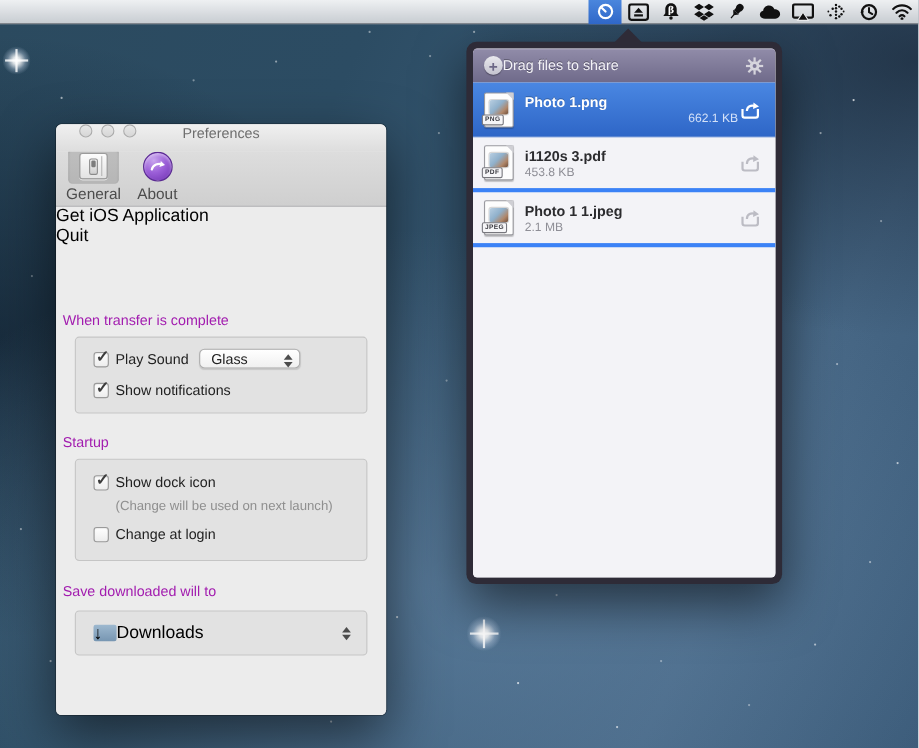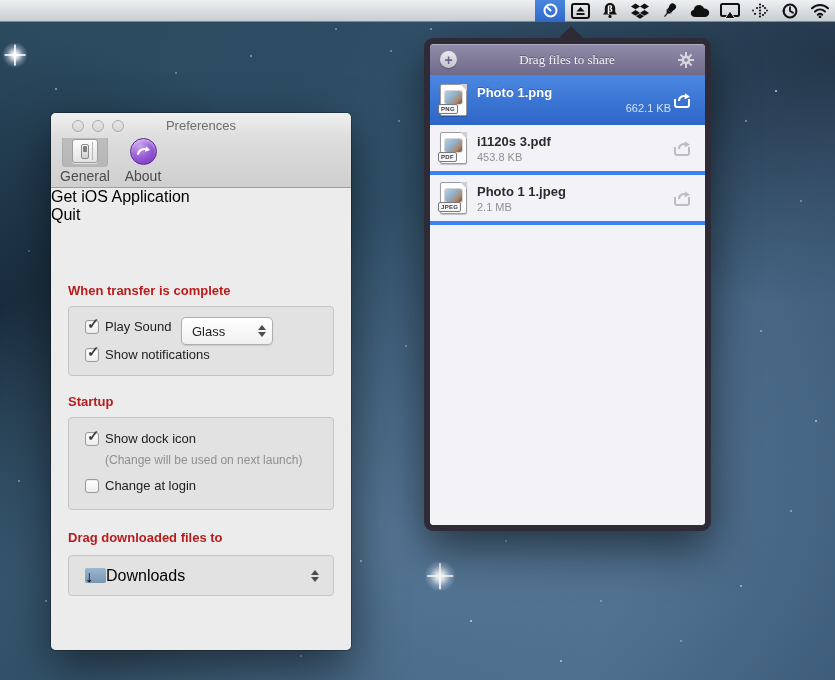--- a/index.html
+++ b/index.html
@@ -47,21 +47,21 @@
   .popover { position:absolute; left:424px; top:38px; width:287px; height:493px;
     background:#2e2b37; border-radius:9px; padding:6px;
     box-shadow:0 18px 45px rgba(0,0,0,.55); z-index:4; }
   .popover .arrow { position:absolute; top:-12px; left:134px; width:0; height:0;
     border:13px solid transparent; border-bottom:13px solid #2e2b37; border-top:none; }
   .pop-inner { width:100%; height:100%; border-radius:4px; overflow:hidden; background:#f3f3f7;
     display:flex; flex-direction:column; }
   .pop-header { height:31px; flex:0 0 31px; display:flex; align-items:center;
     background:linear-gradient(#918ca9, #6f6a8a);
     box-shadow:inset 0 1px 0 rgba(255,255,255,.28); padding:0 10px; }
-  .pop-title { flex:1; text-align:center; color:#f4f3f8; font-size:13px; text-shadow:0 -1px 0 rgba(0,0,0,.35);font-family:Liberation Serif, serif; }
+  .pop-title { flex:1; color:#f4f3f8; font-size:13px; text-shadow:0 -1px 0 rgba(0,0,0,.35); }
   .btn-plus { width:17px; height:17px; border-radius:50%; background:linear-gradient(#e9e9ee,#c4c3cf);
     display:flex; align-items:center; justify-content:center; color:#6d6887; font-size:14px; font-weight:bold; line-height:0;
     box-shadow:0 1px 1px rgba(0,0,0,.3); cursor:default; }
   .btn-gear { width:18px; height:18px; display:flex; align-items:center; justify-content:center; }
 
   .file-list { flex:1; display:flex; flex-direction:column; }
   .file-row { height:50px; flex:0 0 50px; display:flex; align-items:center; padding:0 12px 0 10px;
     background:#f3f3f7; border-bottom:4px solid #3b82f6; }
   .file-row.selected { background:linear-gradient(#4a87e2, #2e66c7); border-bottom:1px solid #2e66c7; }
   .file-row .texts { flex:1; margin-left:10px; overflow:hidden; }
@@ -80,21 +80,21 @@
     font-size:6px; font-weight:bold; color:#3a3a40; padding:1px 2px; letter-spacing:.3px; }
   .share-btn { width:22px; height:20px; flex:0 0 22px; display:flex; align-items:center; justify-content:center; }
   .pop-empty { flex:1; background:#f3f3f7; }
 
   
   .prefs { position:absolute; left:51px; top:113px; width:300px; height:537px;
     background:#ececec; border-radius:5px; box-shadow:0 20px 50px rgba(0,0,0,.55), 0 0 0 1px rgba(0,0,0,.25);
     z-index:3; }
   .titlebar { height:25px; border-radius:5px 5px 0 0;
     background:linear-gradient(#f0f0f0,#dddddd);
-    display:flex; align-items:center; padding:0 21px; position:relative; }
+    display:flex; padding:0 21px; position:relative; }
   .tl-dots { display:flex; gap:8px; }
   .tl-dot { width:12px; height:12px; border-radius:50%; border:1px solid #ababab;
     background:linear-gradient(#e8e8e8,#d6d6d6); }
   .win-title { position:absolute; left:0; right:0; text-align:center; font-size:13px; color:#6e6e6e; }
   .toolbar { height:50px; background:linear-gradient(#dddddd,#cfcfcf); border-bottom:1px solid #9e9ea2;
     display:flex; align-items:flex-end; padding:0 8px 3px 8px; gap:6px; }
   .tool-item { display:flex; flex-direction:column; align-items:center; width:52px; cursor:default; }
   .tool-iconwrap { width:46px; height:32px; display:flex; align-items:center; justify-content:center; border-radius:4px; }
   .tool-item.selected .tool-iconwrap { background:rgba(0,0,0,.14); box-shadow:inset 0 1px 2px rgba(0,0,0,.2); }
   .tool-label { font-size:14px; color:#4c4c4c; margin-top:1px; }
@@ -103,32 +103,32 @@
   .switch-plate:before { content:""; position:absolute; right:4px; top:2px; bottom:2px; width:1px; background:#b5b5b5; }
   .switch-knob { position:absolute; left:8px; top:4px; width:8px; height:15px; background:linear-gradient(#f8f8f8,#cfcfcf);
     border:1px solid #8a8a8a; border-radius:2px; }
   .switch-knob:after { content:""; position:absolute; left:1px; right:1px; top:1px; height:6px; background:#7d7d7d; border-radius:1px; }
   .about-orb { width:27px; height:27px; border-radius:50%;
     background:radial-gradient(circle at 35% 28%, #c9a6ee 0%, #9b5fd8 45%, #6c2fae 100%);
     border:1px solid #5a2a92; display:flex; align-items:center; justify-content:center;
     box-shadow:inset 0 2px 3px rgba(255,255,255,.5); }
 
   .content { position:relative; height:462px; background:#ececec; border-radius:0 0 5px 5px; }
-  .sec-label { position:absolute; left:17px; font-size:13px; color:#b91c1c;font-weight:bold; }
+  .sec-label { position:absolute; left:6px; font-size:13px; color:#a21caf; }
   .groupbox { position:absolute; left:17px; width:266px; background:#e2e2e2; border:1px solid #c5c5c5; border-radius:4px; }
 
   .chk-row { position:absolute; display:flex; align-items:center; }
   .checkbox { position:relative; width:14px; height:14px; border:1px solid #9a9a9a; border-radius:3px;
     background:linear-gradient(#ffffff,#ededed); box-shadow:inset 0 1px 1px rgba(0,0,0,.08); flex:0 0 14px; }
   .checkbox .mark { position:absolute; left:1px; top:-6px; font-size:15px; font-weight:bold; color:#3c3c3c; }
   .chk-label { margin-left:6px; font-size:13px; color:#222; }
   .note { position:absolute; font-size:12px; color:#8f8f8f; }
 
-  .popup-btn { position:absolute; height:28px; background:linear-gradient(#ffffff,#f0f0f0);
-    border:1px solid #aeaeae; border-radius:5px; display:flex; align-items:center;
+  .popup-btn { position:absolute; height:18px; background:linear-gradient(#ffffff,#f0f0f0);
+    border:1px solid #aeaeae; border-radius:5px; display:flex; align-items:flex-end;
     box-shadow:0 1px 1px rgba(0,0,0,.12); font-size:13px; color:#222; padding-left:10px; }
   .stepper { margin-left:auto; margin-right:6px; display:flex; flex-direction:column; gap:2px; align-items:center; }
   .stepper .up   { width:0;height:0;border-left:4px solid transparent;border-right:4px solid transparent;border-bottom:5px solid #4c4c4c; }
   .stepper .down { width:0;height:0;border-left:4px solid transparent;border-right:4px solid transparent;border-top:5px solid #4c4c4c; }
 
   .save-box { position:absolute; left:17px; width:266px; height:41px; background:#e2e2e2; border:1px solid #c5c5c5;
     border-radius:4px; display:flex; align-items:center; padding:0 14px 0 16px; }
   .folder-icon { position:relative; width:21px; height:15px; background:linear-gradient(#9db8cf,#7796b2); border-radius:2px;
     border:1px solid #5d7archived;" border:1px solid #5d7a94; flex:0 0 21px; }
   .folder-icon:before { content:""; position:absolute; left:0; top:-3px; width:9px; height:3px;
@@ -403,21 +403,21 @@
         </div>
         <div class="note" style="left:36px; top:35px;">(Change will be used on next launch)</div>
         <div class="chk-row" style="left:16px; top:60px;">
           <div class="checkbox">
             
           </div>
           <span class="chk-label">Change at login</span>
         </div>
       </div>
 
-      <div class="sec-label" style="top:342px;">Drag downloaded files to</div>
+      <div class="sec-label" style="top:342px;">Save downloaded will to</div>
 
       <div class="save-box" style="top:367px;">
         <div class="folder-icon">
             <div class="dl">↓</div>
           </div>
         <span class="save-label">Downloads</span>
         <span class="stepper" style="margin-right:0;">
             <span class="up"></span>
             <span class="down"></span>
           </span>

